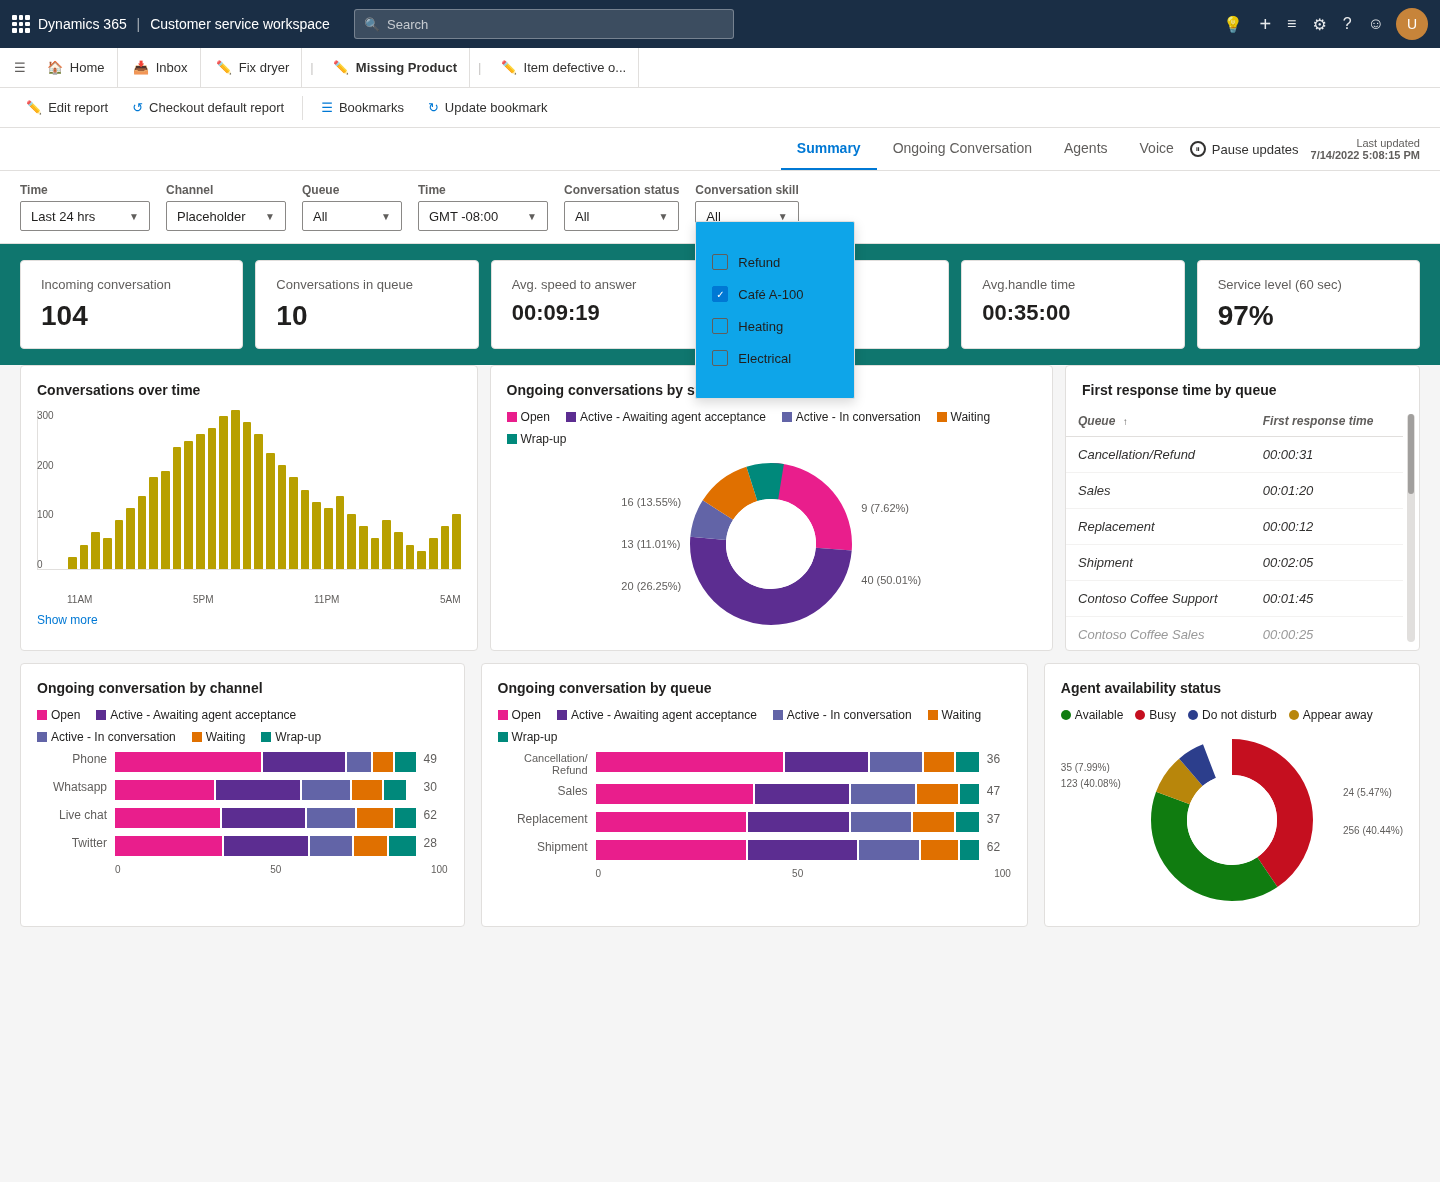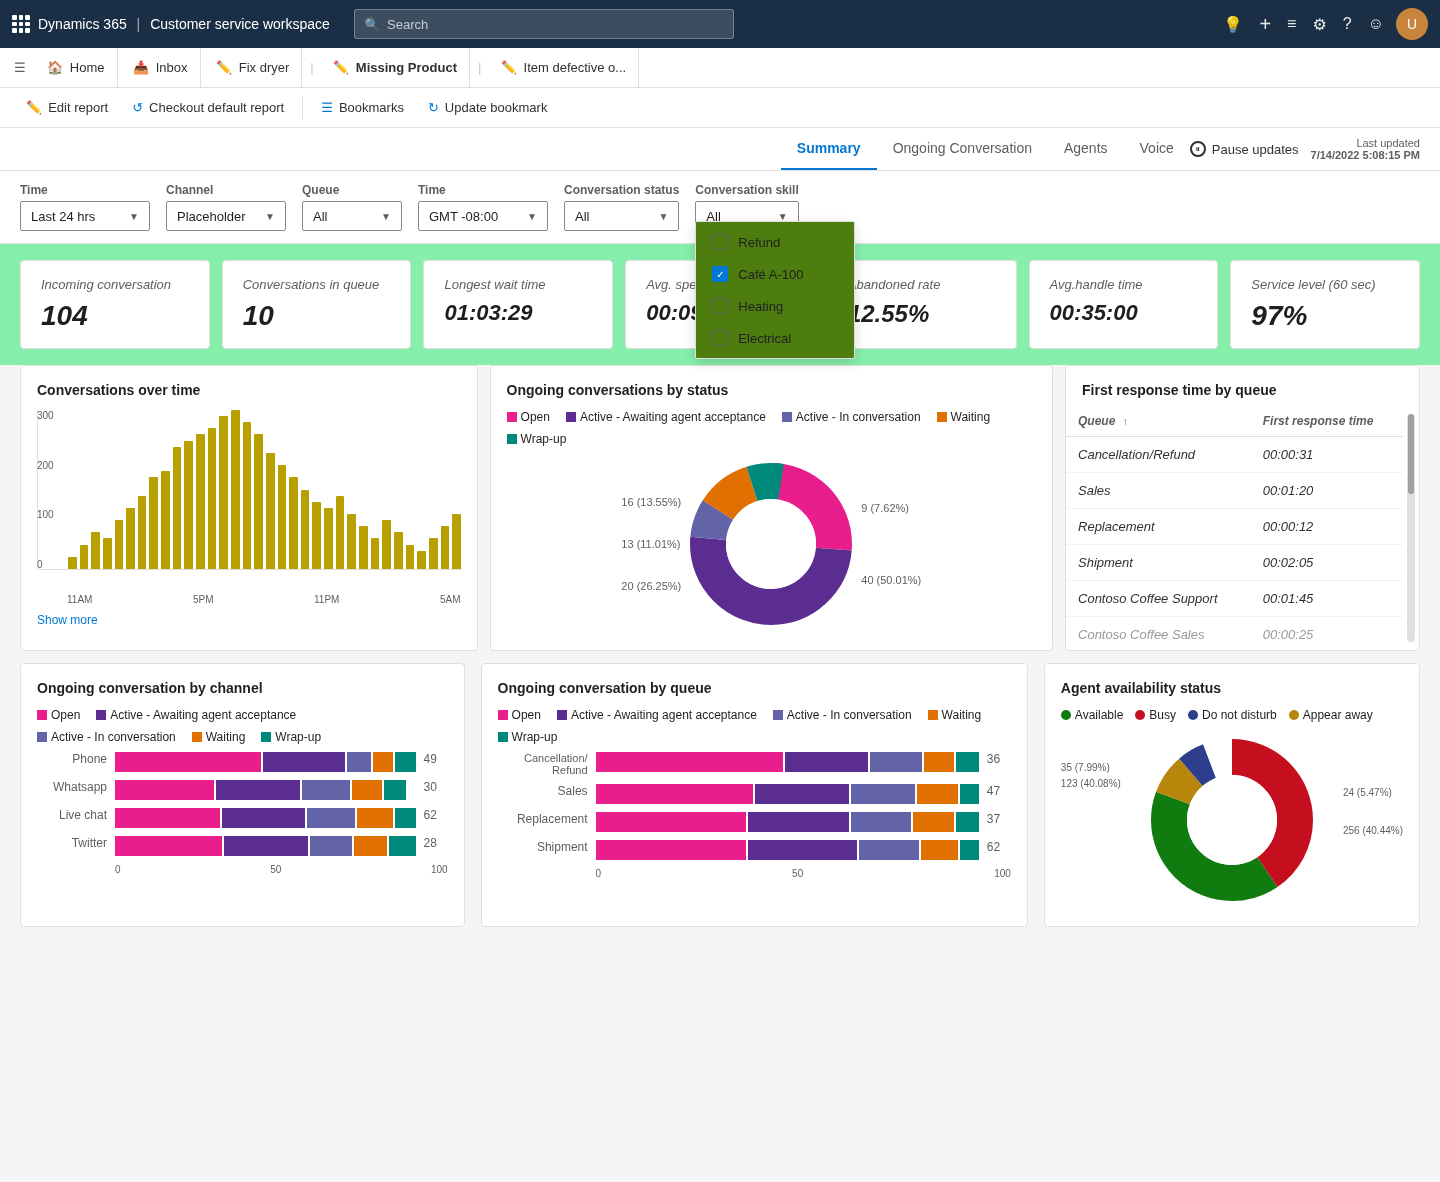--- a/index.html
+++ b/index.html
@@ -37,27 +37,27 @@
     .summary-actions { display: flex; align-items: center; gap: 12px; font-size: 13px; color: #605e5c; }
     .pause-btn { display: flex; align-items: center; gap: 6px; cursor: pointer; color: #323130; }
     .last-updated { color: #605e5c; font-size: 12px; text-align: right; }
 
     
     .filters { background: #fff; padding: 12px 20px; border-bottom: 1px solid #e1dfdd; display: flex; align-items: flex-end; gap: 16px; position: relative; }
     .filter-group { display: flex; flex-direction: column; gap: 4px; }
     .filter-label { font-size: 12px; color: #605e5c; font-weight: 600; }
     .filter-select { display: flex; align-items: center; gap: 8px; border: 1px solid #8a8886; border-radius: 2px; padding: 4px 10px; background: #fff; cursor: pointer; font-size: 13px; min-width: 120px; height: 30px; }
     .filter-select .chevron { margin-left: auto; font-size: 10px; color: #605e5c; }
-    .dropdown-menu { position: absolute; top: 100%; right: 0; background: #4d7c0f; border: 1px solid #e1dfdd; border-radius: 2px; box-shadow: 0 4px 12px rgba(0,0,0,0.15); z-index: 200; min-width: 160px; padding: 4px 0; }
+    .dropdown-menu { position: absolute; top: 100%; right: 0; background: #0ea5e9; border: 1px solid #e1dfdd; border-radius: 2px; box-shadow: 0 4px 12px rgba(0,0,0,0.15); z-index: 200; min-width: 160px; padding: 24px 0; }
     .dropdown-item { display: flex; align-items: center; gap: 10px; padding: 8px 16px; cursor: pointer; font-size: 13px; }
     .checkbox-box { width: 16px; height: 16px; border: 1px solid #605e5c; border-radius: 2px; display: flex; align-items: center; justify-content: center; flex-shrink: 0; }
     .checkbox-box.checked { background: #0078d4; border-color: #0078d4; color: white; font-size: 10px; }
 
     
-    .stats-row { display: flex; gap: 0; padding: 16px 20px; background: #86efac; font-style: italic; }
+    .stats-row { display: flex; gap: 0; padding: 16px 20px; background: #0f766e; }
     .stat-card { background: #fff; border: 1px solid #e1dfdd; border-radius: 4px; padding: 16px 20px; flex: 1; margin-right: 12px; }
     .stat-card:last-child { margin-right: 0; }
     .stat-label { font-size: 13px; color: #605e5c; margin-bottom: 8px; }
     .stat-value { font-size: 28px; font-weight: 600; color: #201f1e; }
 
     
     .charts-row { display: flex; gap: 12px; padding: 0 20px 12px; }
     .chart-card { background: #fff; border: 1px solid #e1dfdd; border-radius: 4px; padding: 16px; }
     .chart-card.wide { flex: 1.2; }
     .chart-card.medium { flex: 1.5; }
@@ -266,24 +266,20 @@
 </div>
 
 <div class="stats-row">
   <div class="stat-card">
     <div class="stat-label">Incoming conversation</div>
     <div class="stat-value">104</div>
   </div>
   <div class="stat-card">
     <div class="stat-label">Conversations in queue</div>
     <div class="stat-value">10</div>
-  </div>
-  <div class="stat-card">
-    <div class="stat-label">Longest wait time</div>
-    <div class="stat-value" style="font-size:22px;">01:03:29</div>
   </div>
   <div class="stat-card">
     <div class="stat-label">Avg. speed to answer</div>
     <div class="stat-value" style="font-size:22px;">00:09:19</div>
   </div>
   <div class="stat-card">
     <div class="stat-label">Abandoned rate</div>
     <div class="stat-value" style="font-size:24px;">12.55%</div>
   </div>
   <div class="stat-card">

